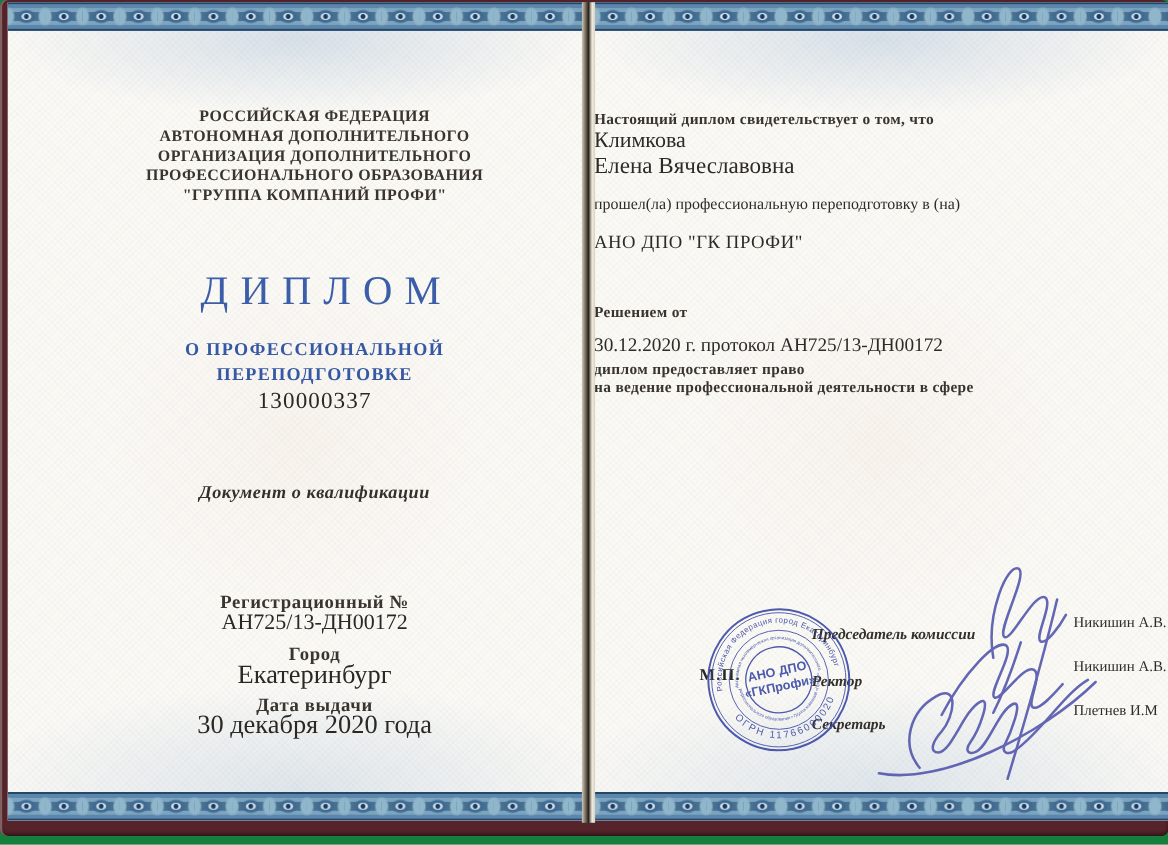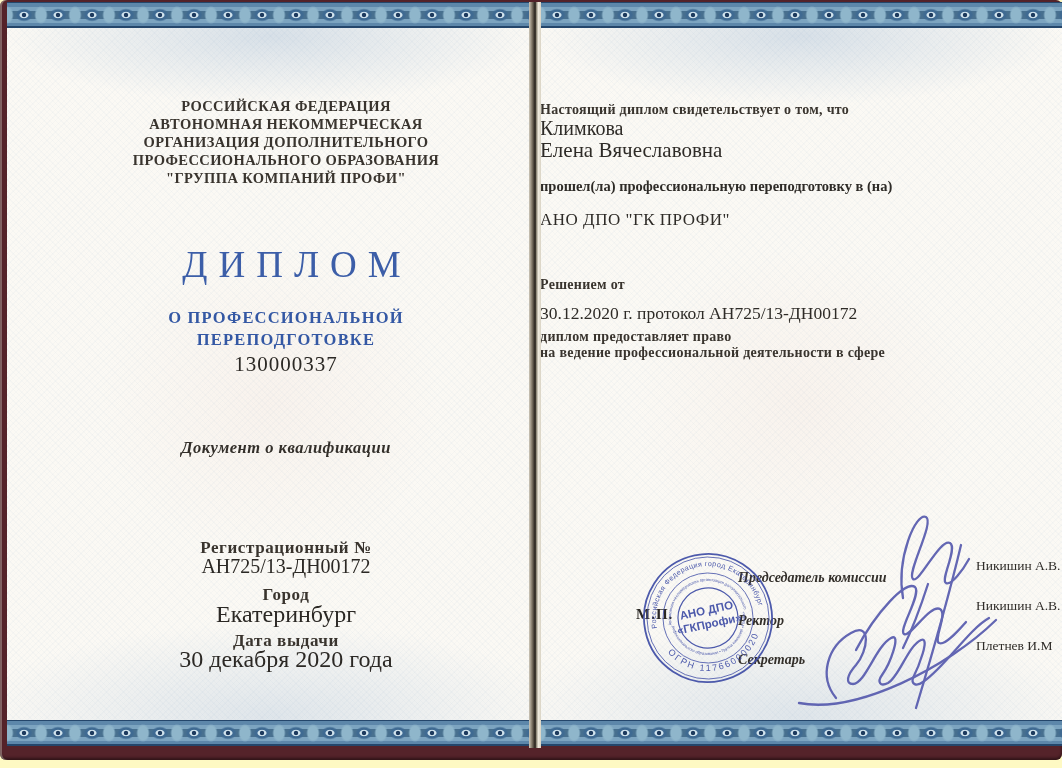--- a/index.html
+++ b/index.html
@@ -1,16 +1,16 @@
 <!DOCTYPE html>
 <html><head>
 <meta charset="utf-8">
 <style>
   html,body{margin:0;padding:0;background:#e9e8e6;}
-  .scan{position:relative;width:1062px;height:768px;background:#fef9c3;overflow:hidden;
+  .scan{position:relative;width:1062px;height:768px;background:#15803d;overflow:hidden;
         font-family:"Liberation Serif","DejaVu Serif",serif;color:#2e2b27;}
   .cover{position:absolute;left:0;top:0;width:1062px;height:760px;background:#55232a;
          border-radius:6px;box-shadow:inset 2px 0 0 rgba(230,225,215,.35), inset 0 -2px 3px rgba(0,0,0,.45);}
   .page{position:absolute;top:2px;height:744px;background:#fbf9f4;overflow:hidden;z-index:1;}
   .page::before{content:"";position:absolute;inset:0;pointer-events:none;background:
      radial-gradient(ellipse 70% 95px at 50% 34px, rgba(110,150,195,.25), rgba(110,150,195,0) 72%),
      radial-gradient(ellipse 78% 130px at 50% 96%, rgba(110,150,195,.20), rgba(110,150,195,0) 72%),
      radial-gradient(ellipse 46% 30% at 50% 54%, rgba(232,202,192,.14), rgba(232,202,192,0) 70%),
      repeating-linear-gradient(45deg, rgba(140,170,200,.05) 0 1px, rgba(0,0,0,0) 1px 4px),
      repeating-linear-gradient(-45deg, rgba(140,170,200,.05) 0 1px, rgba(0,0,0,0) 1px 4px);}
@@ -42,21 +42,21 @@
   .lbl{font-weight:bold;font-size:17px;letter-spacing:.6px;color:#39342e;}
   .val{font-size:24px;color:#2b2824;}
   #lp-reg-label{top:536px;} #lp-reg-val{top:553px;font-size:20px;}
   #lp-city-label{top:583px;} #lp-city{top:599px;}
   #lp-date-label{top:629px;} #lp-date{top:644px;}
   
   .rlbl{font-weight:bold;font-size:14px;letter-spacing:.3px;color:#39342e;}
   #rp-intro{top:100px;}
   #rp-surname{top:115px;font-size:20px;}
   #rp-name{top:136px;font-size:21px;}
-  #rp-training{top:176px;font-weight:bold;font-size:14.5px;}
+  #rp-training{top:176px;font-weight:normal;font-size:14.5px;}
   #rp-org{top:208px;font-size:17px;letter-spacing:.5px;}
   #rp-dlabel{top:275px;}
   #rp-dvalue{top:301px;font-size:17.5px;}
   #rp-g1{top:327px;line-height:16px;}
   #rp-g2{top:343px;line-height:16px;}
   #rp-field{top:389px;font-size:16.5px;}
   #rp-mp{position:absolute;left:96px;top:604px;font-weight:bold;font-size:15px;letter-spacing:1px;color:#2b2824;}
   .role{position:absolute;left:198px;font-style:italic;font-weight:bold;font-size:14px;color:#332f2a;white-space:nowrap;}
   #role1{top:568px;} #role2{top:611px;} #role3{top:650px;}
   .sname{position:absolute;left:436px;font-size:13.5px;color:#2f2c28;white-space:nowrap;}
@@ -68,21 +68,21 @@
 <body>
 
 <div class="scan">
   <div class="cover"></div>
 
   <section class="page page-left">
     <div class="ornament orn-top"></div>
     <div class="ornament orn-bottom"></div>
 
     <div class="lc org-line" id="org1">РОССИЙСКАЯ ФЕДЕРАЦИЯ</div>
-    <div class="lc org-line" id="org2">АВТОНОМНАЯ НЕКОММЕРЧЕСКАЯ</div>
+    <div class="lc org-line" id="org2">АВТОНОМНАЯ ДОПОЛНИТЕЛЬНОГО</div>
     <div class="lc org-line" id="org3">ОРГАНИЗАЦИЯ ДОПОЛНИТЕЛЬНОГО</div>
     <div class="lc org-line" id="org4">ПРОФЕССИОНАЛЬНОГО ОБРАЗОВАНИЯ</div>
     <div class="lc org-line" id="org5">"ГРУППА КОМПАНИЙ ПРОФИ"</div>
 
     <div class="lc" id="lp-title">ДИПЛОМ</div>
     <div class="lc sub" id="lp-sub1">О ПРОФЕССИОНАЛЬНОЙ</div>
     <div class="lc sub" id="lp-sub2">ПЕРЕПОДГОТОВКЕ</div>
     <div class="lc" id="lp-num">130000337</div>
 
     <div class="lc" id="lp-qual">Документ о квалификации</div>

